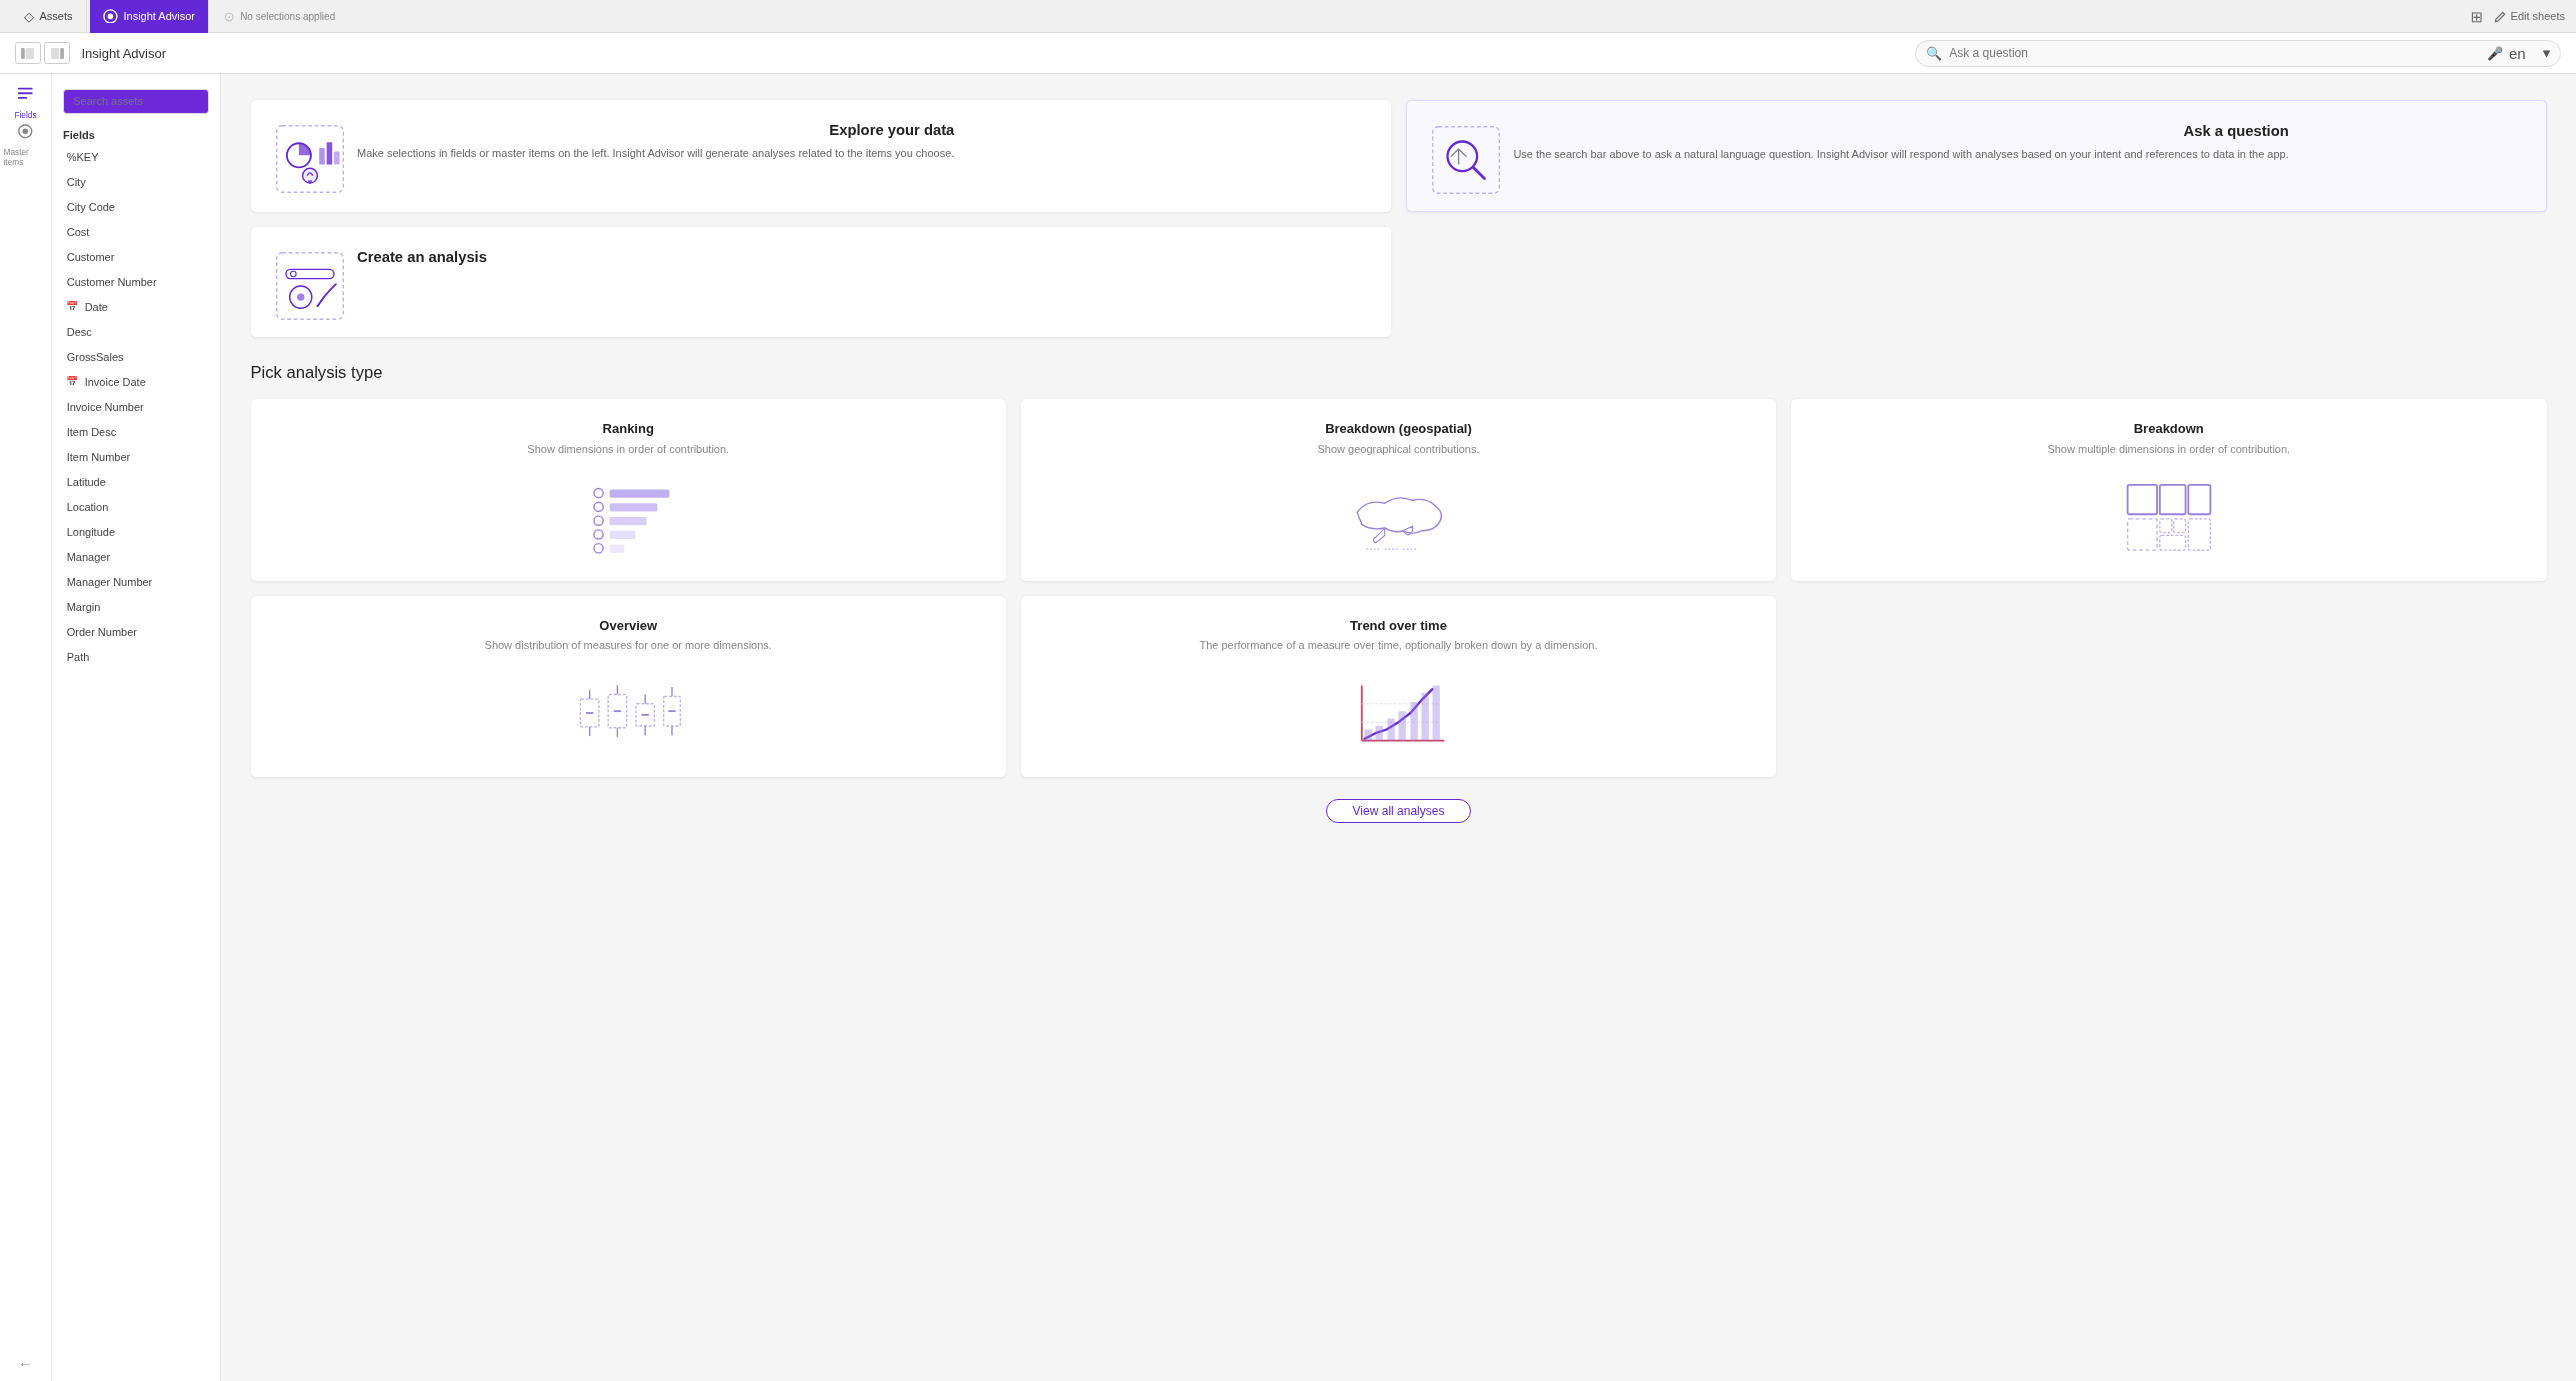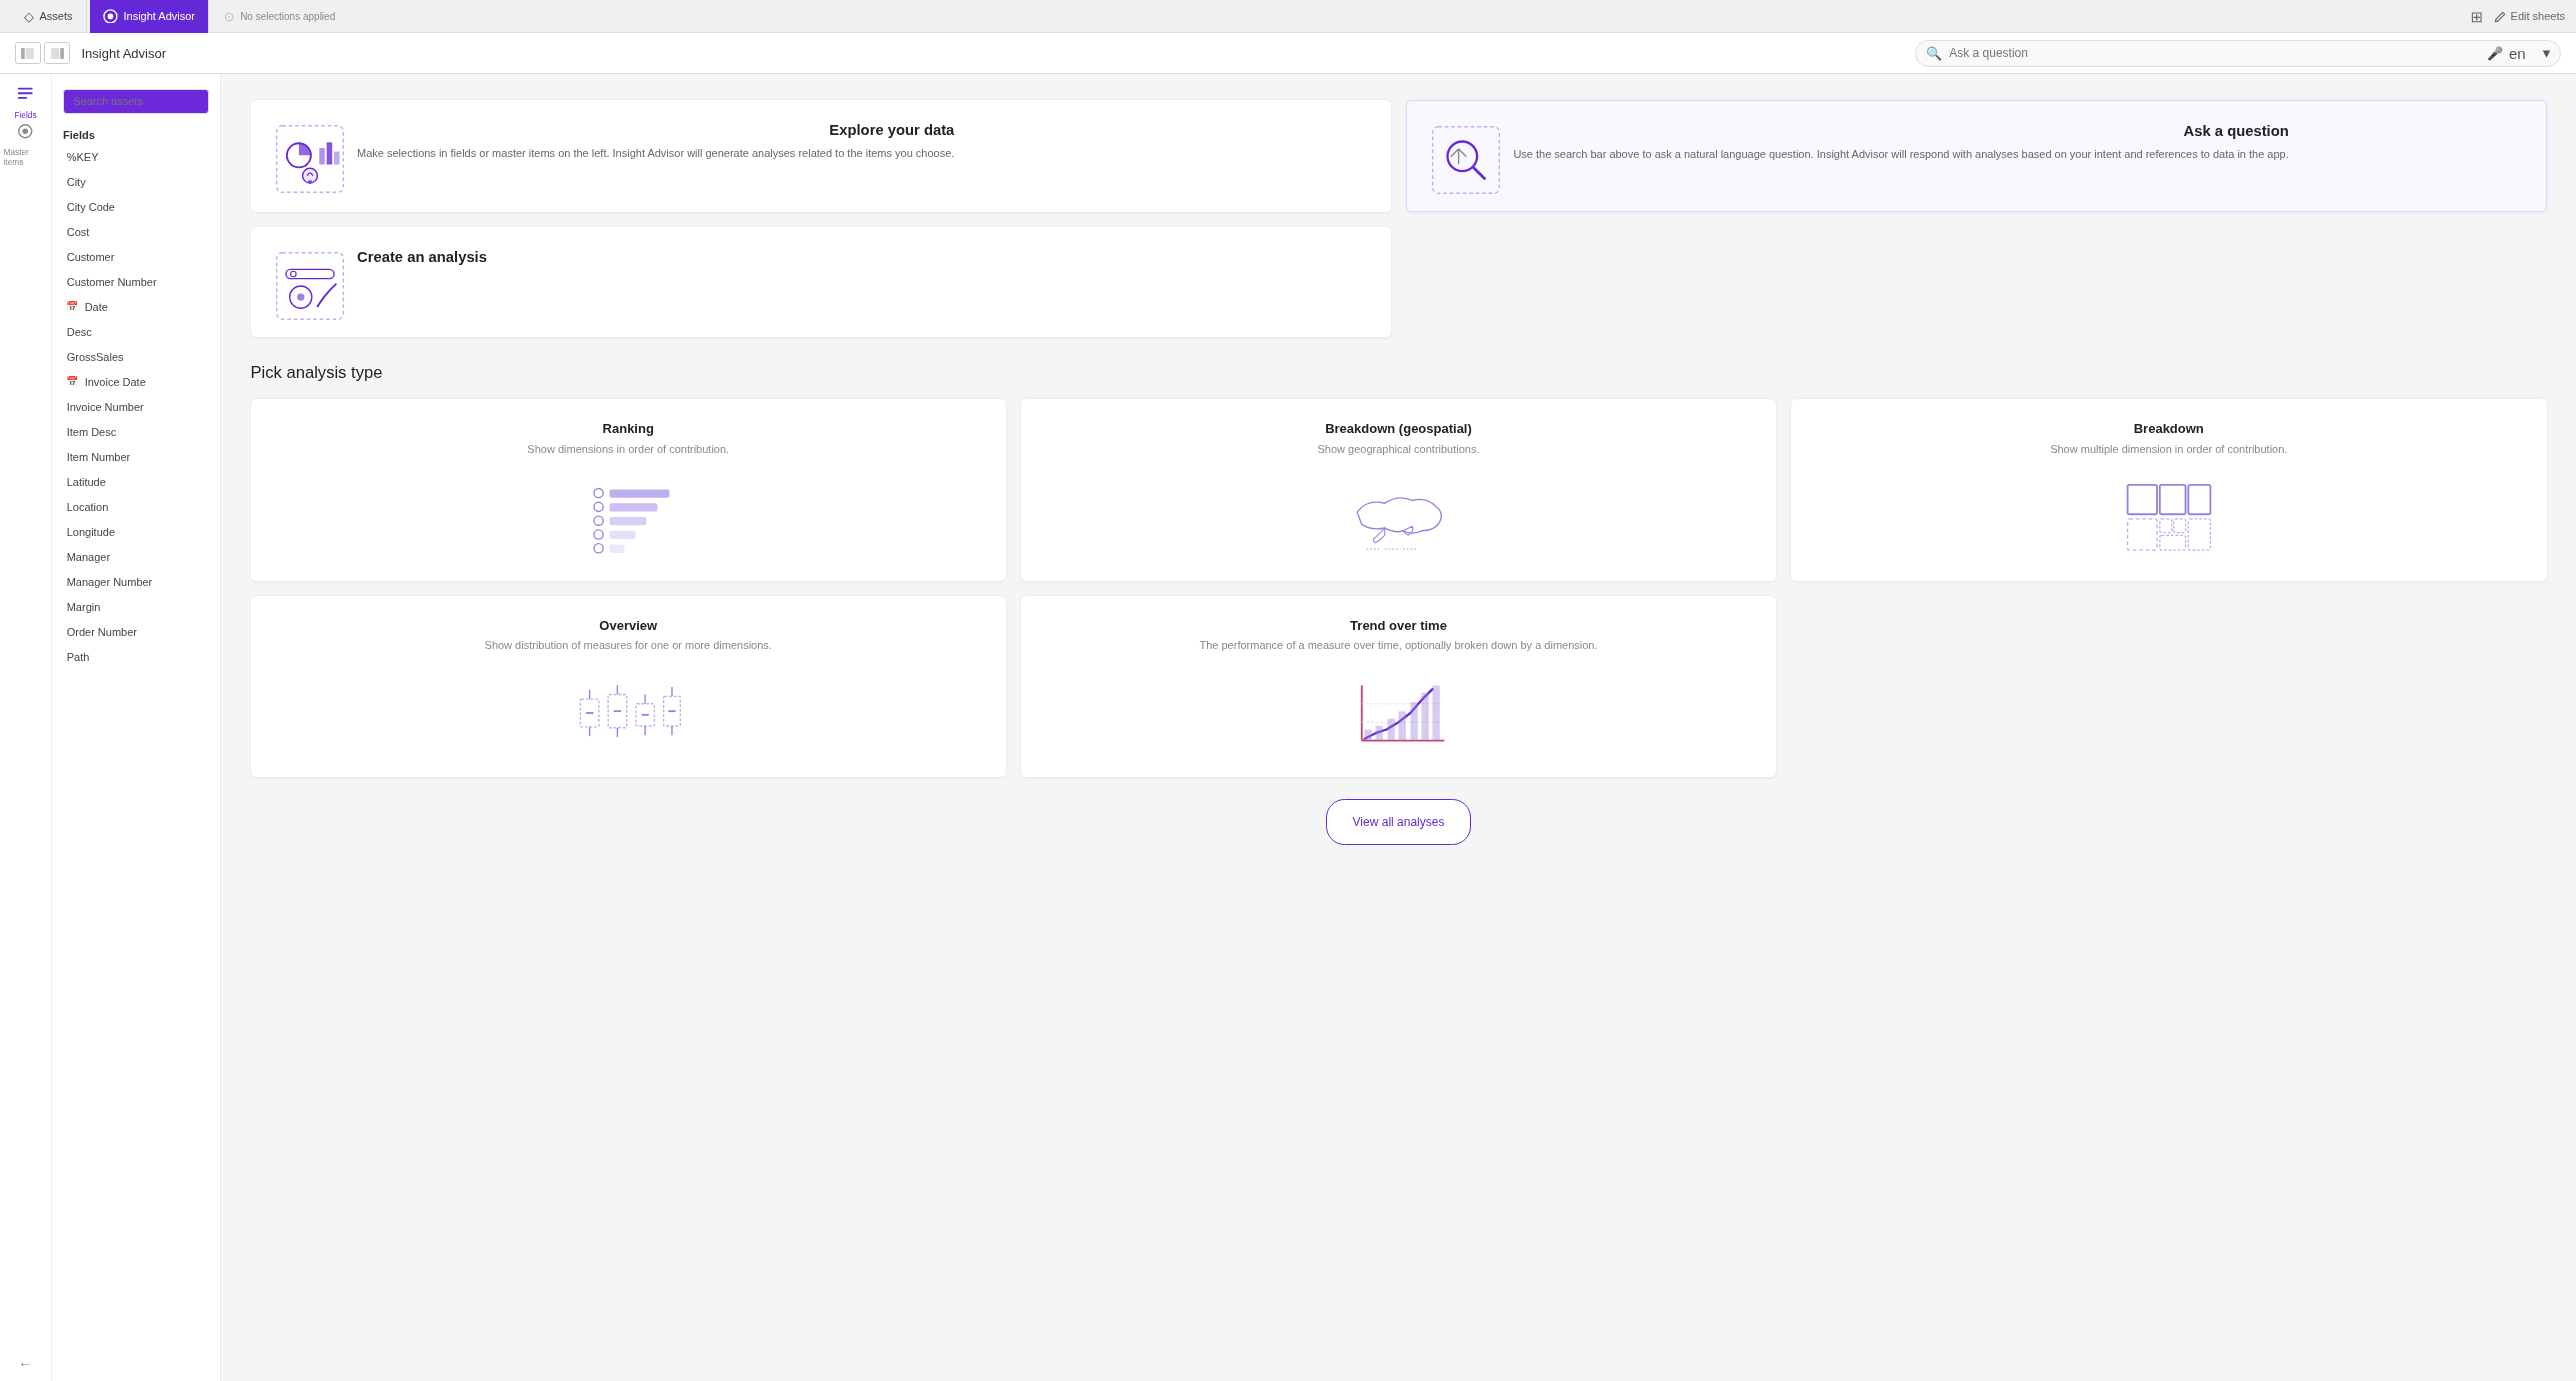--- a/index.html
+++ b/index.html
@@ -121,21 +121,21 @@
     .kpi-number { font-size: 29.5px; font-weight: 300; color: #6528d7; }
     .kpi-bar { width: 55px; height: 2.8px; background: #6528d7; border-radius: 1.8px; }
     .kpi-dashes { display: flex; gap: 2.8px; margin-top: 3.7px; }
     .kpi-dash { width: 14.8px; height: 2.8px; background: #ddd; border-radius: 0.9px; }
     .kpi-box { width: 18.5px; height: 14.8px; border: 1.8px solid #aaa; border-radius: 1.8px; }
 
     
     .view-all-row { display: flex; justify-content: center; margin-top: 7.4px; }
     .view-all-btn {
       border: 0.9px solid #6528d7; color: #6528d7; background: white;
-      padding: 15px 26px; border-radius: 18.5px; font-size: 12px; cursor: pointer;
+      padding: 4px 26px; border-radius: 18.5px; font-size: 12px; cursor: pointer;
     }
   </style>
 </head>
 <body>
 
 <div class="top-nav">
   <div class="top-nav-tab">
     <span class="tab-icon">◇</span>
     <span>Assets</span>
   </div>
@@ -394,21 +394,21 @@
 
               <line x1="20" y1="75" x2="35" y2="75" stroke="#c0aff0" stroke-width="1.5" stroke-dasharray="2 2"></line>
               <line x1="40" y1="75" x2="55" y2="75" stroke="#c0aff0" stroke-width="1.5" stroke-dasharray="2 2"></line>
               <line x1="60" y1="75" x2="75" y2="75" stroke="#c0aff0" stroke-width="1.5" stroke-dasharray="2 2"></line>
             </svg>
           </div>
         </div>
 
         <div class="analysis-card">
           <h4>Breakdown</h4>
-          <p>Show multiple dimension in order of contribution.</p>
+          <p>Show multiple dimensions in order of contribution.</p>
           <div class="analysis-visual">
             <svg width="92" height="74" viewBox="0 0 100 80">
 
               <rect x="5" y="5" width="32" height="32" rx="2" stroke="#9980e0" stroke-width="2" fill="none"></rect>
               <rect x="40" y="5" width="28" height="32" rx="2" stroke="#9980e0" stroke-width="2" fill="none"></rect>
               <rect x="71" y="5" width="24" height="32" rx="2" stroke="#9980e0" stroke-width="2" fill="none"></rect>
 
               <rect x="5" y="42" width="32" height="34" rx="2" stroke="#c0aff0" stroke-width="1.5" stroke-dasharray="4 3" fill="none"></rect>
 
               <rect x="40" y="42" width="13" height="15" rx="2" stroke="#c0aff0" stroke-width="1.5" stroke-dasharray="3 2" fill="none"></rect>

